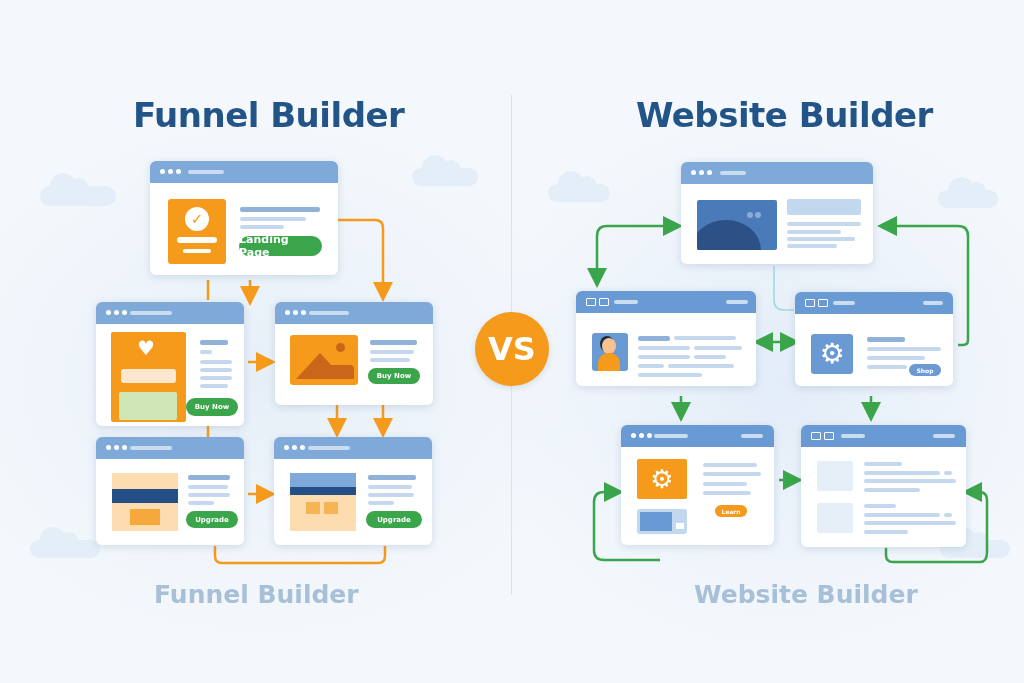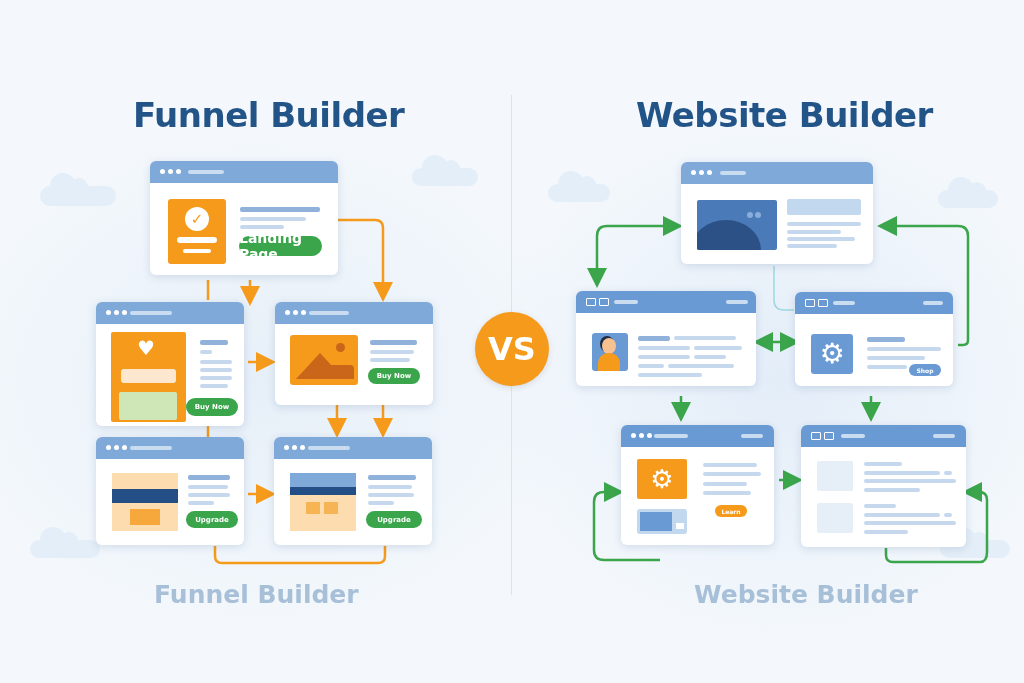--- a/index.html
+++ b/index.html
@@ -15,21 +15,21 @@
   .vs{position:absolute;left:475px;top:312px;width:74px;height:74px;border-radius:50%;background:#f59a1b;color:#fff;font-weight:bold;font-size:32px;display:flex;align-items:center;justify-content:center;box-shadow:0 2px 6px rgba(0,0,0,.1);}
   .win{position:absolute;background:#fff;border-radius:6px;box-shadow:0 2px 8px rgba(60,100,150,.18);overflow:hidden;}
   .win .bar{height:22px;background:#7ea9d9;position:relative;}
   .dots{position:absolute;left:10px;top:8px;display:flex;gap:3px;}
   .dots i{width:5px;height:5px;background:#fff;border-radius:50%;display:block;}
   .sq{position:absolute;left:10px;top:7px;display:flex;gap:3px;}
   .sq i{width:8px;height:6px;border:1.5px solid #fff;border-radius:1px;display:block;}
   .barline{position:absolute;top:9px;height:4px;background:#c9dcf0;border-radius:2px;}
   .ln{position:absolute;height:4px;border-radius:2px;background:#c5d8ee;}
   .ln.dk{background:#8fb1da;height:5px;}
-  .btn-g{position:absolute;background:#3aa54a;color:#fff;font-size:14px;font-weight:bold;border-radius:10px;display:flex;align-items:center;justify-content:center;}
+  .btn-g{position:absolute;background:#3aa54a;color:#fff;font-size:11px;font-weight:bold;border-radius:10px;display:flex;align-items:center;justify-content:center;}
   .btn-o{position:absolute;background:#f59a1b;color:#fff;font-size:6px;font-weight:bold;border-radius:8px;display:flex;align-items:center;justify-content:center;}
   .btn-b{position:absolute;background:#6a9ad4;color:#fff;font-size:6px;font-weight:bold;border-radius:8px;display:flex;align-items:center;justify-content:center;}
   svg.ov{position:absolute;left:0;top:0;pointer-events:none;}
 </style>
 </head>
 <body>
 
 <div class="bg"></div>
 <div class="cloud" style="left:40px;top:186px;width:76px;height:20px;"></div>
 <div class="cloud" style="left:412px;top:168px;width:66px;height:18px;"></div>

